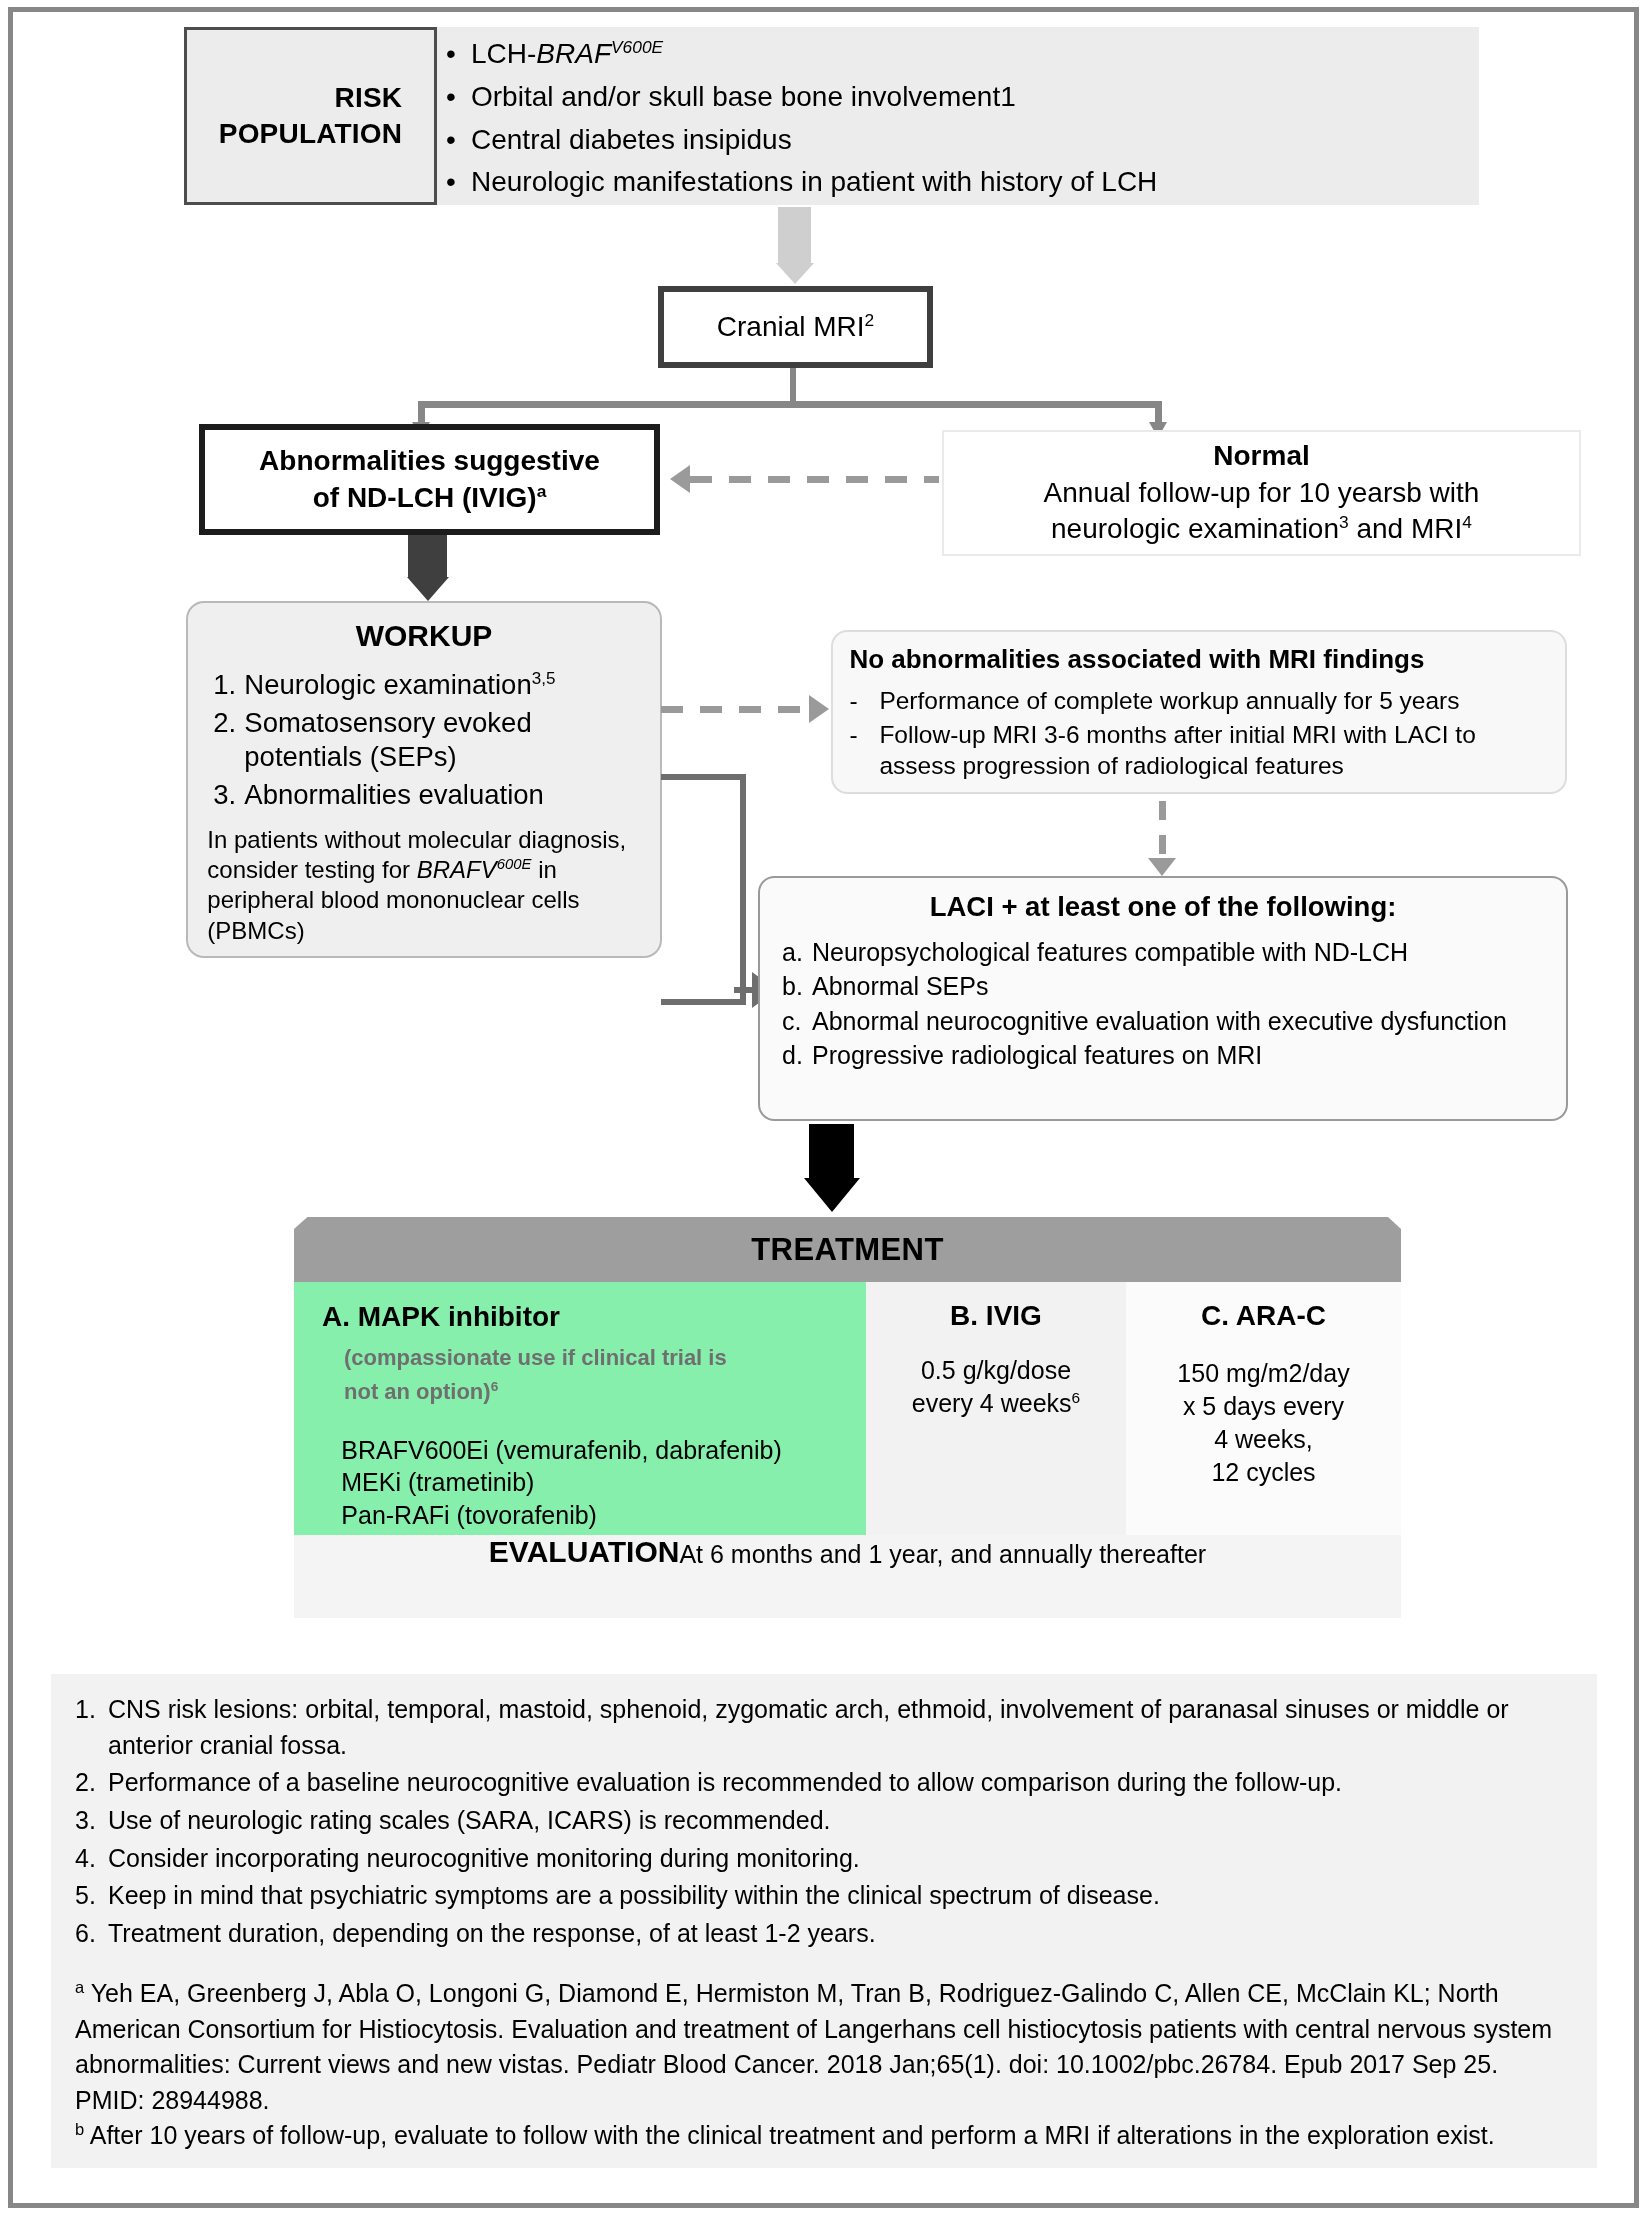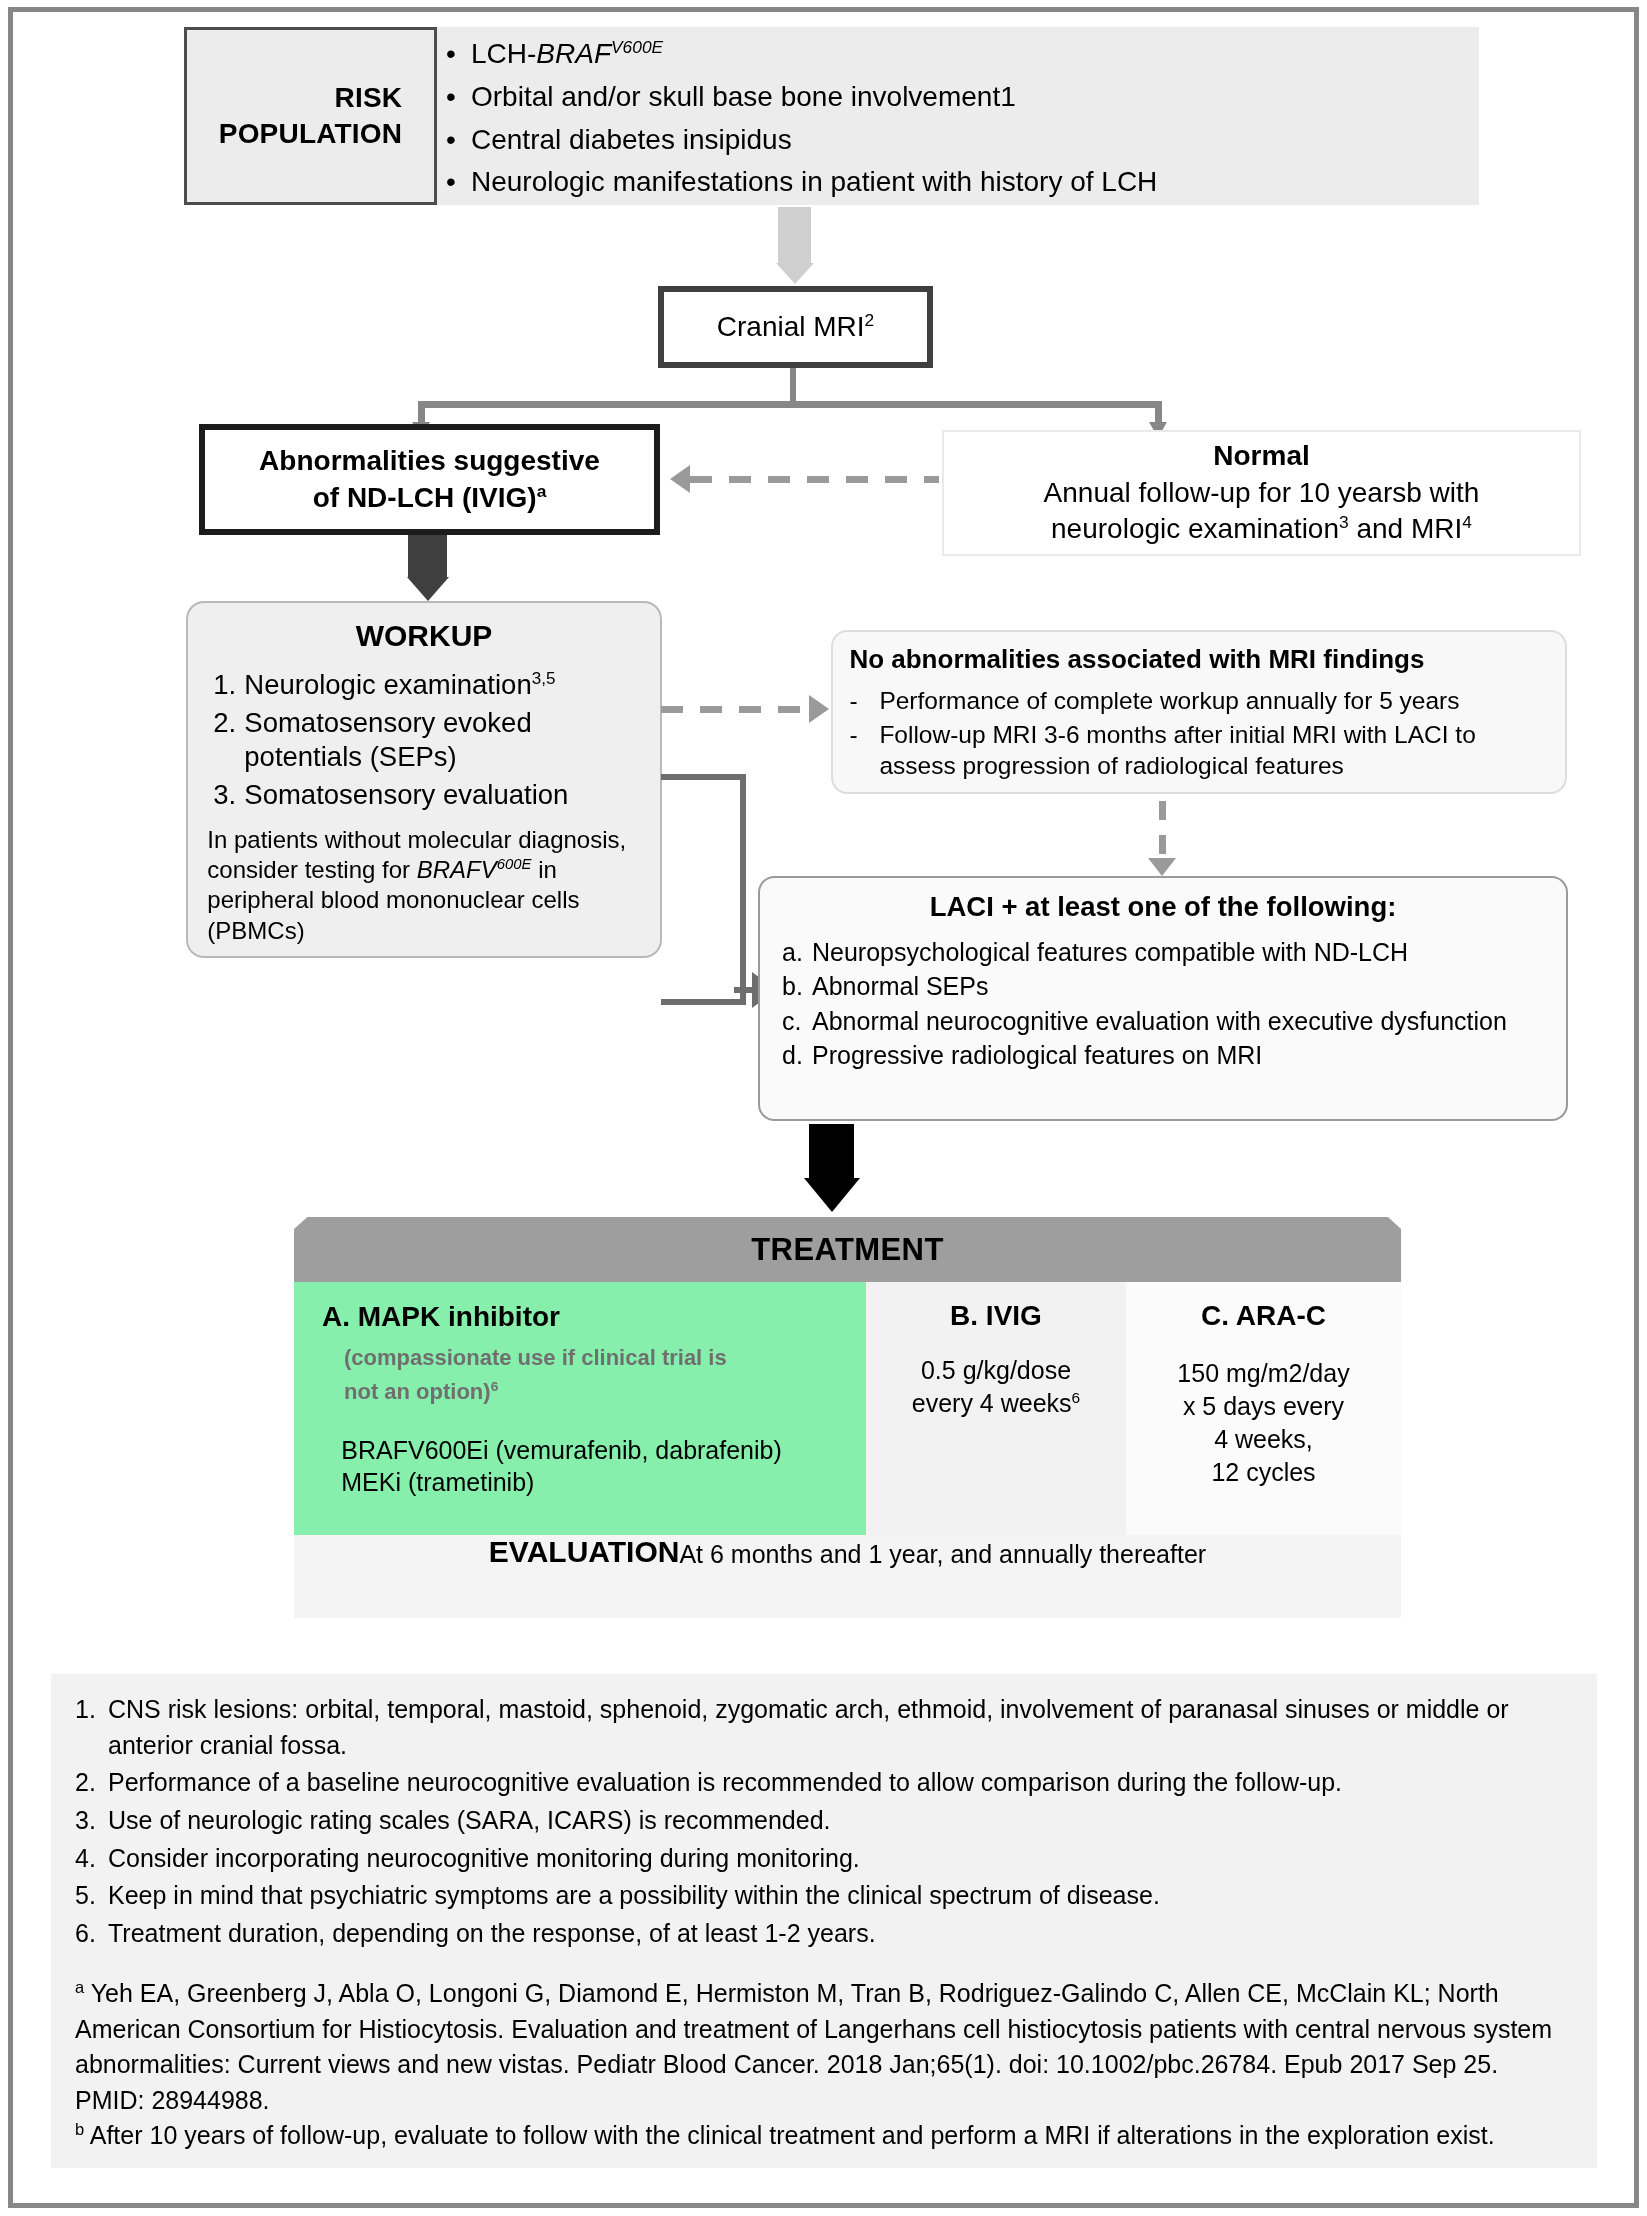--- a/index.html
+++ b/index.html
@@ -284,21 +284,21 @@
       <li>
         <span class="num">1.</span>
         <span class="txt"><span>Neurologic examination</span><sup>3,5</sup></span>
       </li>
       <li>
         <span class="num">2.</span>
         <span class="txt">Somatosensory evoked potentials (SEPs)</span>
       </li>
       <li>
         <span class="num">3.</span>
-        <span class="txt">Somatosensory evaluation</span>
+        <span class="txt">Abnormalities evaluation</span>
       </li>
     </ol>
     <div class="note"><span>In patients without molecular diagnosis, consider testing for </span><span class="ital">BRAFV</span><sup class="ital">600E</sup><span> in peripheral blood mononuclear cells (PBMCs)</span></div>
   </div>
 
   <div class="dashed-h arrow-right" style="left:661px;top:706px;width:149px;"></div>
 
   <div class="elbow" style="left:661px;top:774px;width:79px;height:219px;border-left:none;border-top-width:6px;border-right-width:6px;border-bottom-width:6px;"></div>
   <div class="hline" style="left:734px;top:987px;width:21px;height:6px;background:#6e6e6e;"></div>
   <div class="abs" style="left:752px;top:972px;width:0;height:0;border-top:18px solid transparent;border-bottom:18px solid transparent;border-left:25px solid #6e6e6e;"></div>
@@ -348,20 +348,21 @@
     <div id="treat-cols">
       <div class="tcol" id="tcolA">
         <div class="hd">A. MAPK inhibitor</div>
         <div class="sub">
           <span>(compassionate use if clinical trial is</span><br>
           <span>not an option)</span><sup>6</sup>
         </div>
         <div class="drugs">
           <div>BRAFV600Ei (vemurafenib, dabrafenib)</div>
           <div>MEKi (trametinib)</div>
+          <div>Pan-RAFi (tovorafenib)</div>
         </div>
       </div>
       <div class="tcol" id="tcolB">
         <div class="hd">B. IVIG</div>
         <div class="body">
           <div>0.5 g/kg/dose</div>
           <div><span>every 4 weeks</span><sup>6</sup></div>
         </div>
       </div>
       <div class="tcol" id="tcolC">

